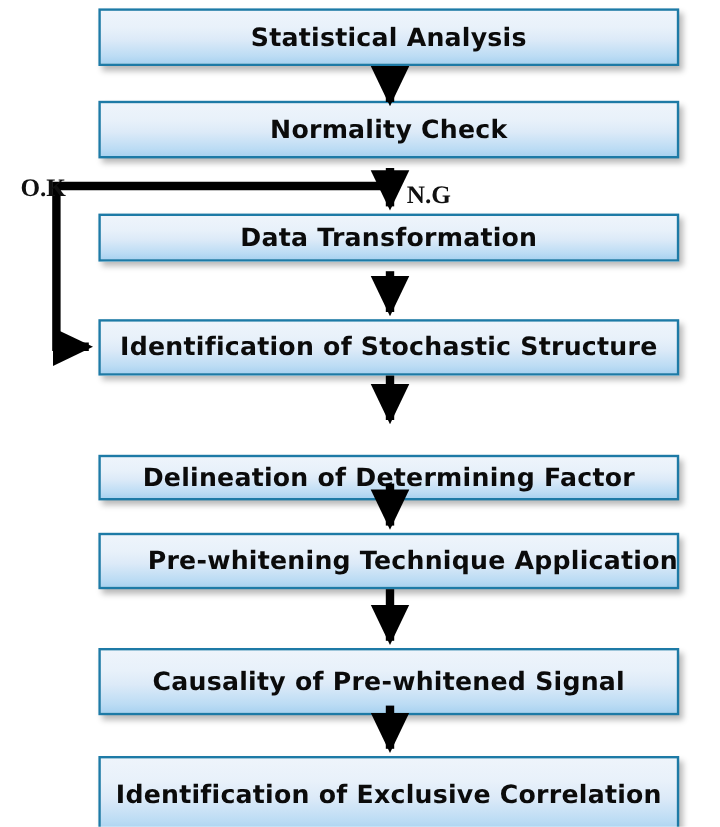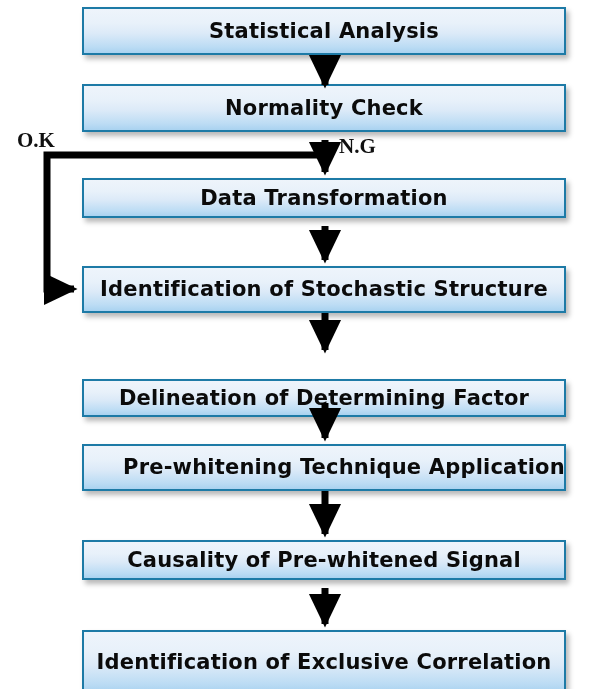--- a/index.html
+++ b/index.html
@@ -52,21 +52,21 @@
     text-align: center;
     white-space: nowrap;
   }
 
   .node.n1 { top: 7px;   height: 48px; }
   .node.n2 { top: 84px;  height: 48px; }
   .node.n3 { top: 178px; height: 40px; }
   .node.n4 { top: 266px; height: 47px; }
   .node.n5 { top: 335px; height: 38px; margin-top: 44px; }
   .node.n6 { top: 444px; height: 47px; padding-left: 40px; }
-  .node.n7 { top: 540px; height: 40px; }
+  .node.n7 { top: 540px; height: 56px; }
   .node.n8 { top: 630px; height: 64px; }
 
   
   #connectors {
     position: absolute;
     left: 0;
     top: 0;
     width: 600px;
     height: 689px;
     z-index: 5;
@@ -76,20 +76,21 @@
   
   .branch-label {
     position: absolute;
     font-family: "Liberation Serif", "DejaVu Serif", serif;
     font-weight: bold;
     font-size: 21px;
     color: #101010;
     white-space: nowrap;
     z-index: 6;
     line-height: 1;
+    margin-top: 16px;
   }
   .branch-label.ok { left: 17px; top: 130px; }
   .branch-label.ng { left: 339px; top: 136px; }
 </style>
 </head>
 <body>
 
 <div id="flowchart">
 
   <svg id="connectors" viewBox="0 0 600 689" width="600" height="689">

